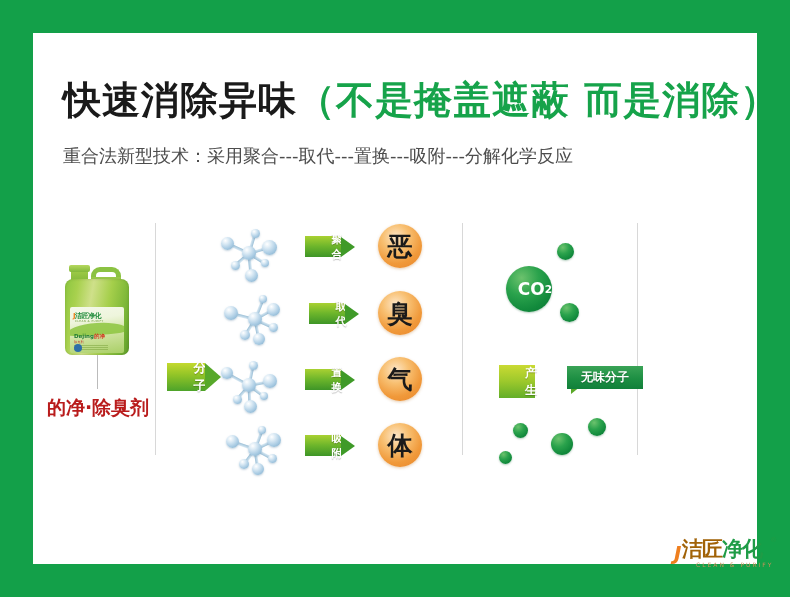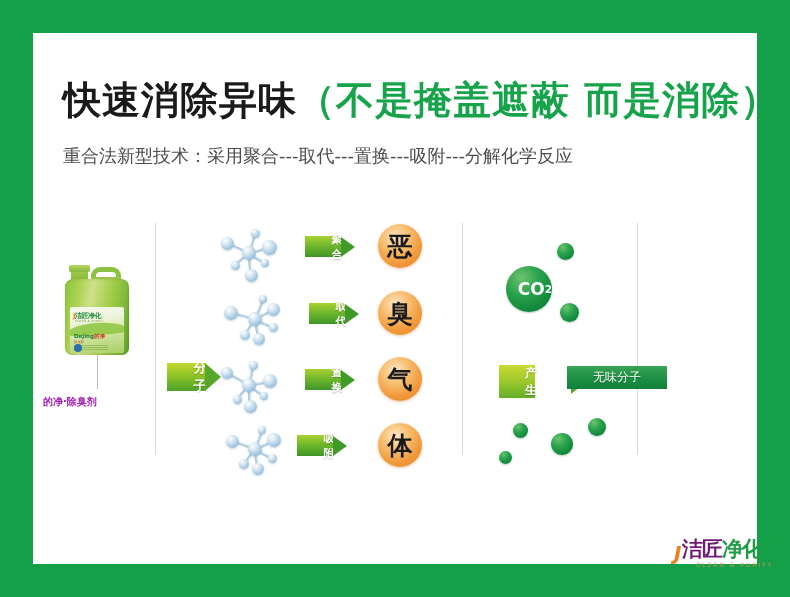--- a/index.html
+++ b/index.html
@@ -122,21 +122,22 @@
   }
   .b-label .lbl-badge{
     position:absolute;left:4px;top:37px;width:8px;height:8px;border-radius:50%;
     background:#2e6ea8;
   }
   #bottle-stem{
     position:absolute;left:54px;top:92px;width:1px;height:34px;background:#bbbbbb;
   }
   #bottle-caption{
     position:absolute;left:0px;top:132px;width:110px;
-    font-size:10px;font-weight:bold;color:#a21caf;
+    text-align:center;
+    font-size:19px;font-weight:bold;color:#b91c1c;
     white-space:nowrap;
   }
 
   
   .arrow{
     position:absolute;
     display:flex;align-items:center;
   }
   .arrow .shaft{
     height:100%;
@@ -210,45 +211,45 @@
   #arrow-produce{left:466px;top:332px;height:33px;gap:36px;}
   #arrow-produce .shaft{
     width:36px;font-size:12px;
     background:linear-gradient(180deg,#cada33 0%,#9ec92c 48%,#63ae28 100%);
   }
   #arrow-produce .head{
     border-top-width:12.5px;border-bottom-width:12.5px;
     border-left:15px solid #5aa828;
   }
   #odorless-bar{
-    position:absolute;left:534px;top:333px;width:100px;height:23px;
+    position:absolute;left:534px;top:333px;width:76px;height:23px;
     background:linear-gradient(180deg,#3aa356 0%,#1d8f43 55%,#11803a 100%);
     display:flex;align-items:center;justify-content:center;
-    color:#ffffff;font-size:12px;font-weight:normal;
+    color:#ffffff;font-size:12px;font-weight:bold;
     text-shadow:0 1px 1px rgba(0,0,0,.25);
   }
 
   
   #healthy-air{
     position:absolute;left:654px;top:310px;width:76px;height:76px;border-radius:50%;
     background:#1ba04a;
     display:flex;flex-direction:column;align-items:center;justify-content:center;
     color:#ffffff;font-size:15px;font-weight:bold;line-height:1.12;
   }
 
   
   #logo{
     position:absolute;left:641px;top:502px;width:110px;height:44px;
   }
   #logo-main{
     position:absolute;left:8px;top:0px;
     font-size:21px;font-weight:bold;color:#1f9c46;
     letter-spacing:-1px;white-space:nowrap;
   }
-  #logo-main .orange{color:#701a75;}
+  #logo-main .orange{color:#a16207;}
   #logo-j{
     position:absolute;left:0px;top:6px;
     font-size:20px;font-weight:bold;color:#ef7f1f;
     font-style:italic;
   }
   #logo-reg{
     position:absolute;left:96px;top:1px;
     font-size:7px;color:#1f9c46;
   }
   #logo-tag{
@@ -363,21 +364,21 @@
       <div class="head"></div>
     </div>
     <div class="arrow step-arrow" id="step-arrow-1" style="left:276px;top:270px;">
       <div class="shaft">取代</div>
       <div class="head"></div>
     </div>
     <div class="arrow step-arrow" id="step-arrow-2" style="left:272px;top:336px;">
       <div class="shaft">置换</div>
       <div class="head"></div>
     </div>
-    <div class="arrow step-arrow" id="step-arrow-3" style="left:264px;top:402px;">
+    <div class="arrow step-arrow" id="step-arrow-3" style="left:272px;top:402px;">
       <div class="shaft">吸附</div>
       <div class="head"></div>
     </div>
 
     <div class="ocircle" style="left:345px;top:191px;">恶</div>
     <div class="ocircle" style="left:345px;top:258px;">臭</div>
     <div class="ocircle" style="left:345px;top:324px;">气</div>
     <div class="ocircle" style="left:345px;top:390px;">体</div>
 
     <div class="gsphere" style="left:473px;top:233px;width:46px;height:46px;font-size:17px;">

